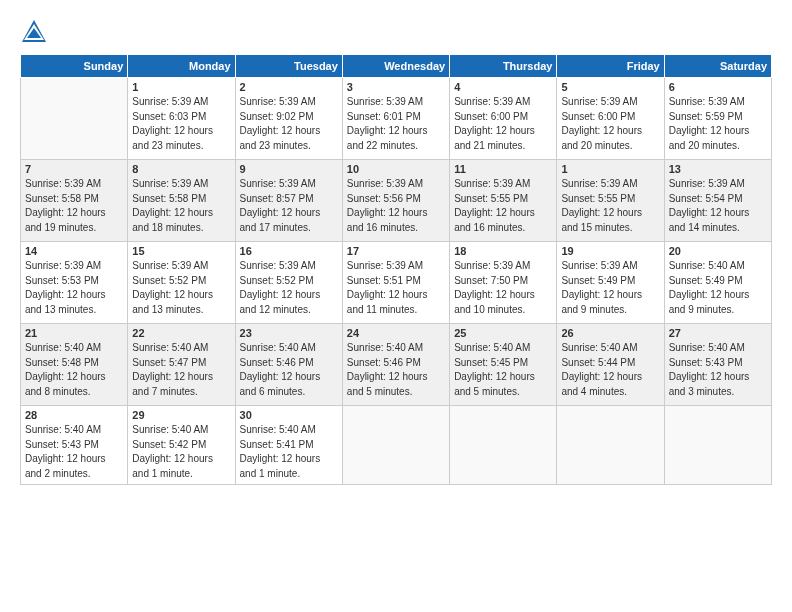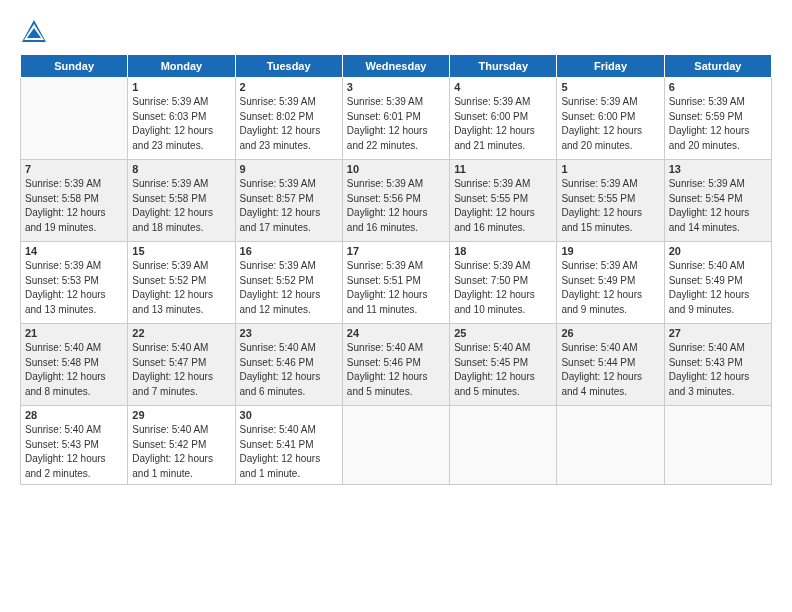--- a/index.html
+++ b/index.html
@@ -63,21 +63,21 @@
       width: 100%;
       border-collapse: collapse;
       font-size: 9.5px;
     }
     .calendar thead tr th {
       background: #1a6bb5;
       color: #fff;
       padding: 5px 4px;
       font-size: 11px;
       font-weight: bold;
-      text-align: center;
+      text-align: right;
       border: 1px solid #fff;
     }
     .calendar tbody tr td {
       border: 1px solid #ccc;
       vertical-align: top;
       padding: 3px 4px;
       width: calc(100% / 7);
       height: 82px;
     }
     .calendar tbody tr.last-row td {
@@ -138,21 +138,21 @@
     </thead>
     <tbody id="calendar-body">
     <tr>
           <td class="empty-cell"></td>
           <td>
             <div class="day-num">1</div>
             <div class="day-info"><span>Sunrise: 5:39 AM</span><br><span>Sunset: 6:03 PM</span><br><span>Daylight: 12 hours</span><br><span>and 23 minutes.</span></div>
           </td>
           <td>
             <div class="day-num">2</div>
-            <div class="day-info"><span>Sunrise: 5:39 AM</span><br><span>Sunset: 8:02 PM</span><br><span>Daylight: 12 hours</span><br><span>and 23 minutes.</span></div>
+            <div class="day-info"><span>Sunrise: 5:39 AM</span><br><span>Sunset: 9:02 PM</span><br><span>Daylight: 12 hours</span><br><span>and 23 minutes.</span></div>
           </td>
           <td>
             <div class="day-num">3</div>
             <div class="day-info"><span>Sunrise: 5:39 AM</span><br><span>Sunset: 6:01 PM</span><br><span>Daylight: 12 hours</span><br><span>and 22 minutes.</span></div>
           </td>
           <td>
             <div class="day-num">4</div>
             <div class="day-info"><span>Sunrise: 5:39 AM</span><br><span>Sunset: 6:00 PM</span><br><span>Daylight: 12 hours</span><br><span>and 21 minutes.</span></div>
           </td>
           <td>

